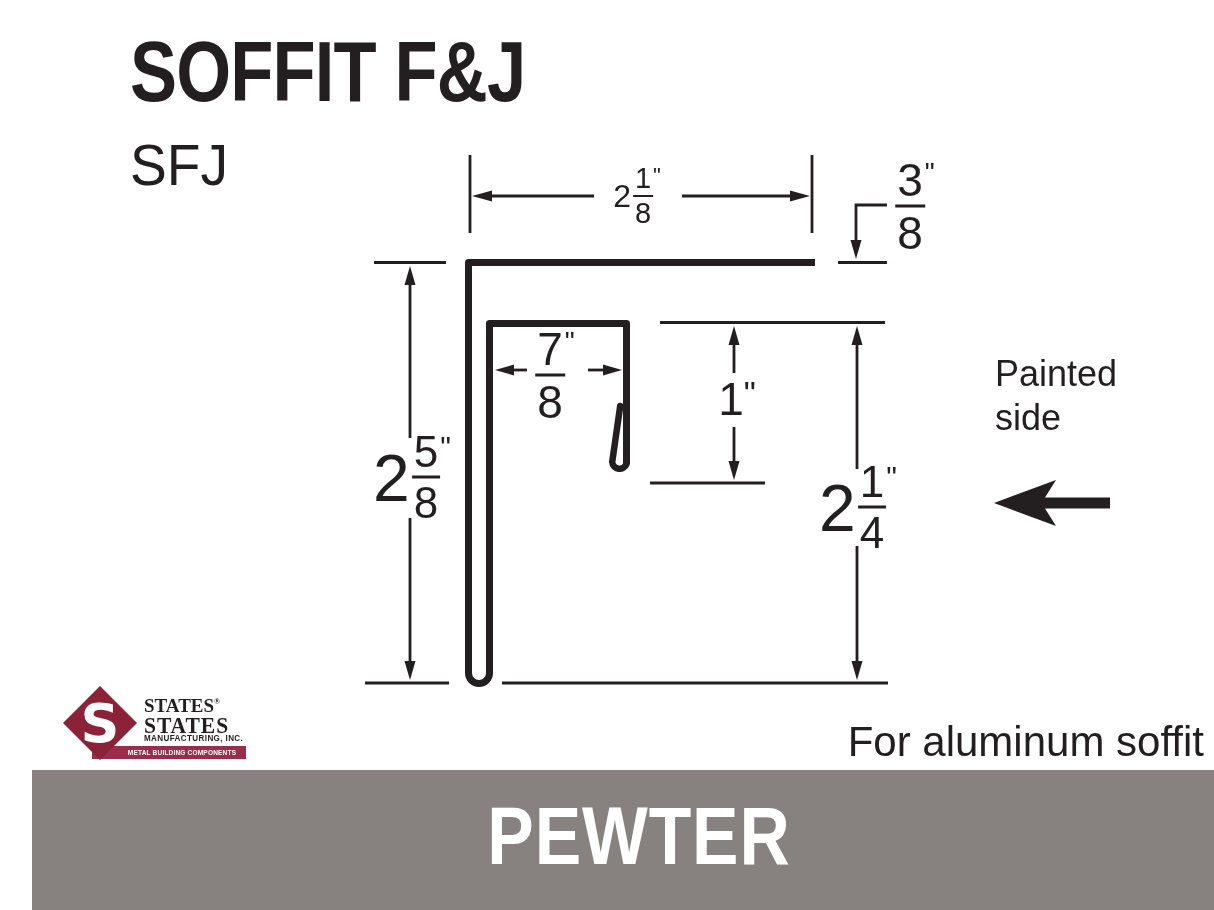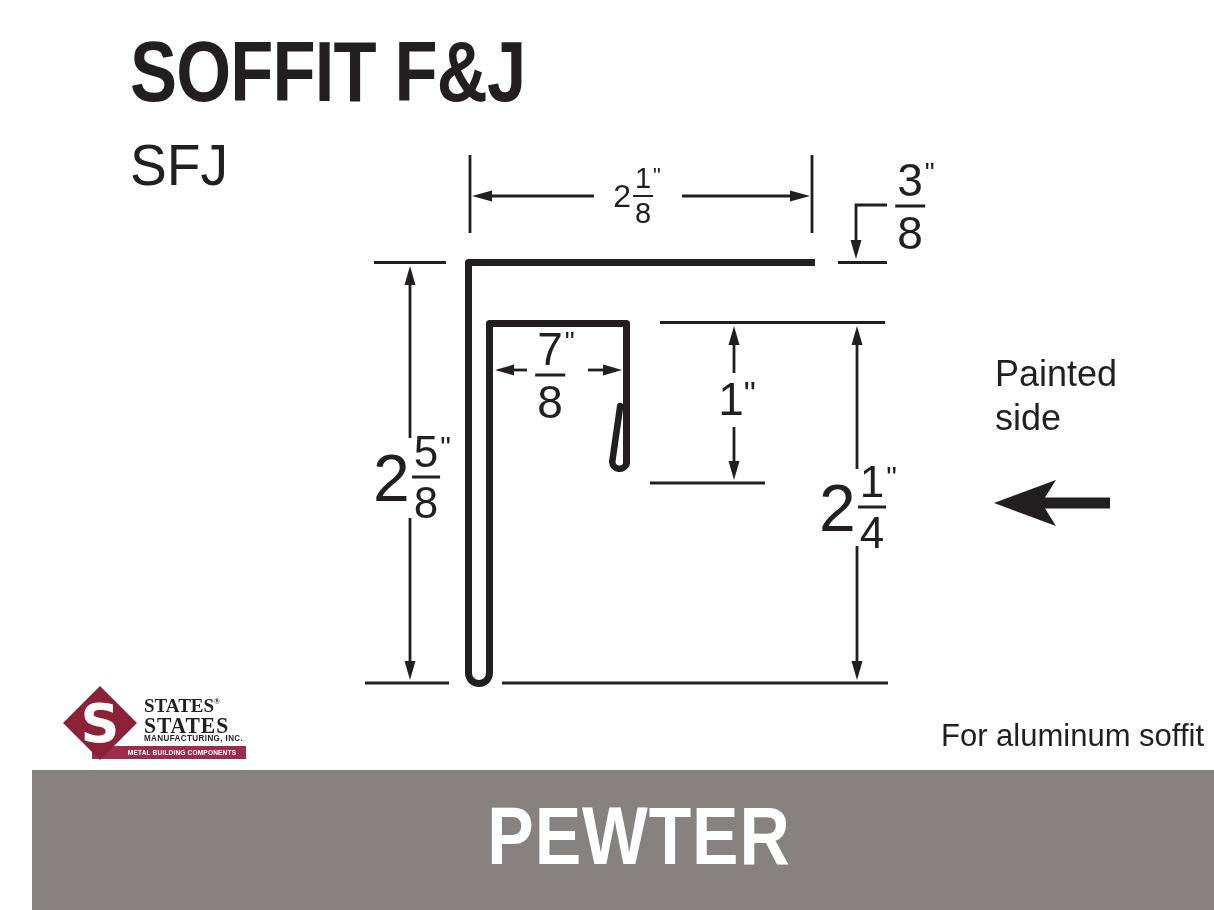--- a/index.html
+++ b/index.html
@@ -38,21 +38,21 @@
   .dim-fr .frac{font-size:46px;}
   .dim-fr .frac .num{padding:0 2px 2px;}
   .dim-fr .frac .den{padding:2px 2px 0;}
   .dim-fr .unit{font-size:28px;margin-top:2px;}
 
   .dim-one{font-size:46px;}
   .dim-one .unit{font-size:34px;margin-top:0;}
 
   
   #painted-side{left:963px;top:352px;width:195px;font-size:36px;line-height:1.23;}
-  #note{right:42px;top:718px;font-size:31px;white-space:nowrap;}
+  #note{right:42px;top:718px;font-size:42px;white-space:nowrap;}
 
   
   #band{left:0;top:770px;width:1214px;height:140px;}
   #band-label{position:absolute;left:50%;top:50%;transform:translate(-50%,-54%) scaleX(0.85);
               font-size:82px;font-weight:bold;letter-spacing:1px;white-space:nowrap;}
 
   
   #logo{left:30px;top:684px;width:200px;height:82px;}
   #logo-banner{position:absolute;left:30px;top:62px;width:128px;height:13px;
                display:flex;align-items:center;justify-content:center;padding-left:26px;box-sizing:content-box;}

